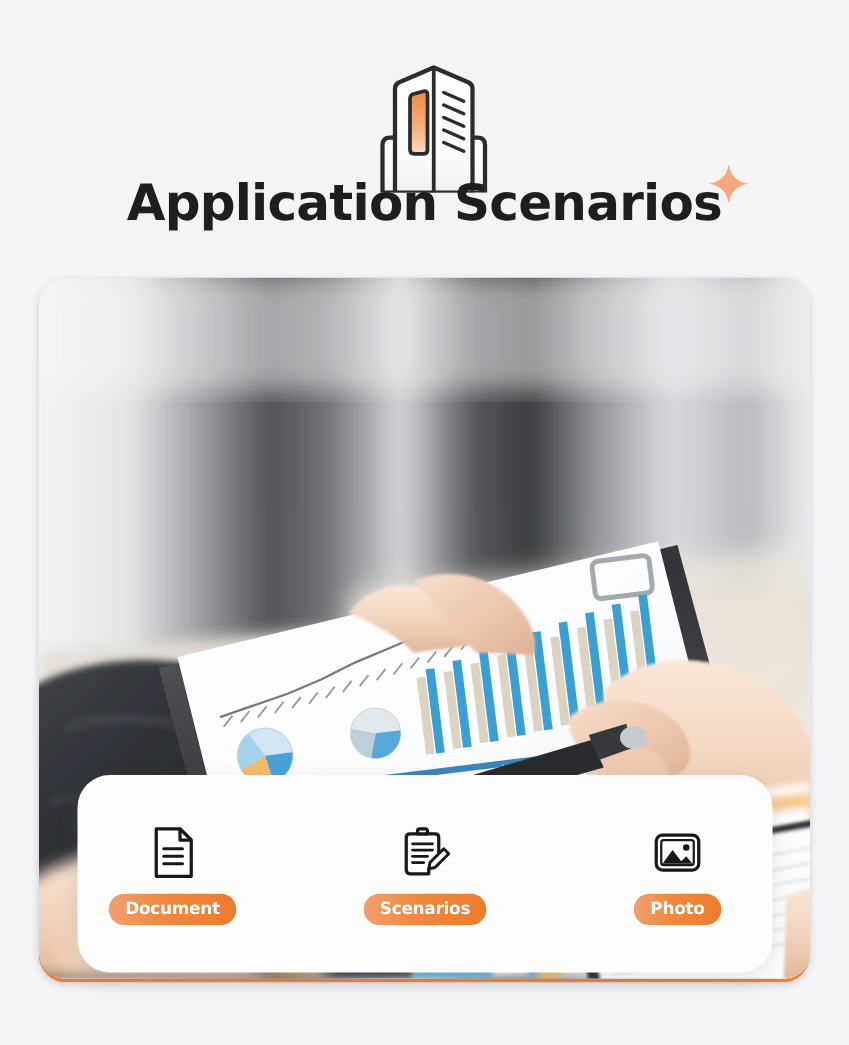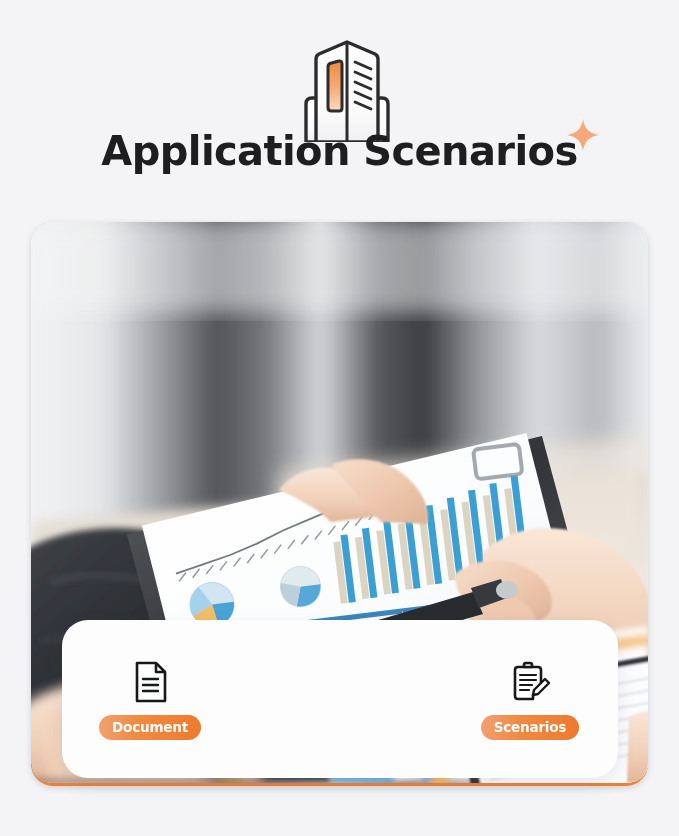--- a/index.html
+++ b/index.html
@@ -5,21 +5,21 @@
   * { margin:0; padding:0; box-sizing:border-box; }
   html, body {
     width:679px; height:836px;
     background:#f4f4f6;
     font-family:"Liberation Sans", sans-serif;
     overflow:hidden;
   }
   .page { position:relative; width:679px; height:836px; background:#f4f4f6; }
 
   
-  .header { position:absolute; left:0; top:0; width:679px; height:215px; }
+  .header { position:absolute; left:0; top:12px; width:679px; height:215px; }
   .building-icon { position:absolute; left:292px; top:38px; width:110px; height:104px; }
   .title-row { position:absolute; left:0; top:128px; width:679px; text-align:center; }
   .title {
     display:inline-block; position:relative;
     font-size:40px; font-weight:bold; letter-spacing:-0.6px;
     color:#1e1e20;
     font-family:"DejaVu Sans", sans-serif;
   }
   .sparkle { position:absolute; left:566px; top:118px; width:34px; height:34px; }
 
@@ -37,21 +37,21 @@
   .photo svg { display:block; width:100%; height:100%; }
 
   
   .cat-card {
     position:absolute; left:62px; top:620px;
     width:556px; height:158px;
     background:#fdfdfd;
     border-radius:26px;
     box-shadow:0 6px 18px rgba(70,70,90,.12);
     display:flex; align-items:center; justify-content:space-between;
-    padding:0 36px;
+    padding:0 24px;
   }
   .cat {
     display:flex; flex-direction:column; align-items:center;
     gap:10px; width:104px;
   }
   .cat-icon { width:46px; height:46px; display:block; }
   .cat-icon svg { display:block; width:46px; height:46px; }
   .pill {
     display:inline-flex; align-items:center; justify-content:center;
     height:25px; padding:0 13px;
@@ -384,17 +384,28 @@
             <line x1="13" y1="21" x2="29" y2="21"></line>
             <line x1="13" y1="26" x2="25" y2="26"></line>
             <line x1="13" y1="31" x2="22" y2="31"></line>
           </g>
           <path d="M38 20 L42 24 L31 35 L26 36 L27 31 Z" fill="#ffffff" stroke="#17181a" stroke-width="2.4" stroke-linejoin="round"></path>
         </svg>
       </span>
       <span class="pill">Scenarios</span>
     </div>
 
+    <div class="cat">
+      <span class="cat-icon">
+        <svg viewBox="0 0 46 46" xmlns="http://www.w3.org/2000/svg">
+          <rect x="6" y="9" width="34" height="28" rx="5" fill="#ffffff" stroke="#17181a" stroke-width="2.6"></rect>
+          <rect x="10" y="13" width="26" height="20" rx="2" fill="none" stroke="#17181a" stroke-width="1.8"></rect>
+          <circle cx="30" cy="19" r="2.6" fill="#17181a"></circle>
+          <path d="M11 32 L19 21 L26 30 L30 26 L35 32 Z" fill="#17181a"></path>
+        </svg>
+      </span>
+      <span class="pill">Photo</span>
+    </div>
 
 
 
   </div>
 </div>
 
 </body></html>

